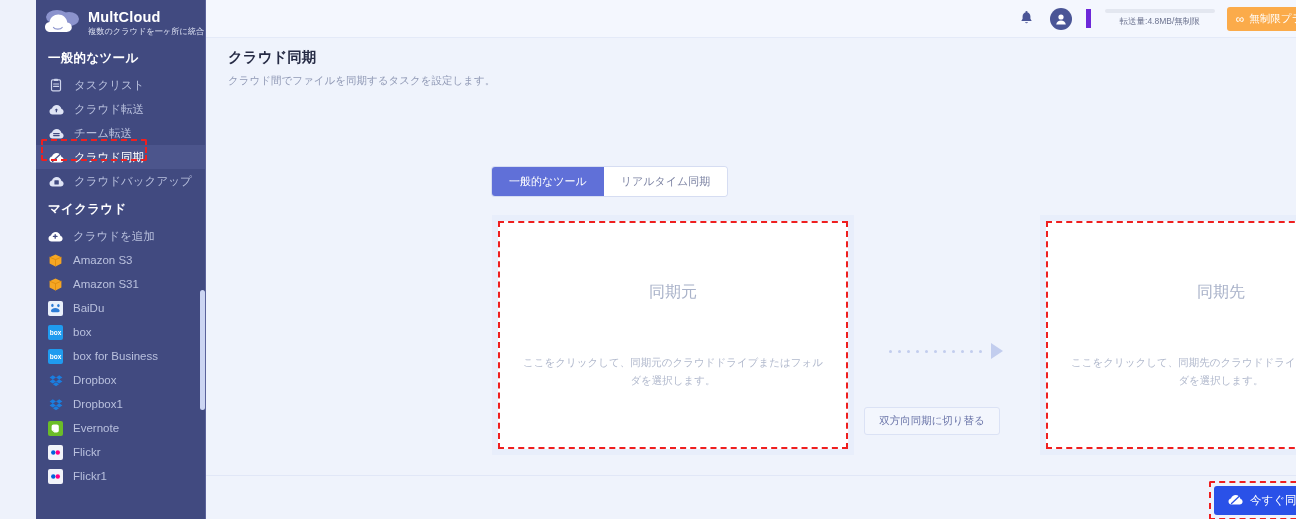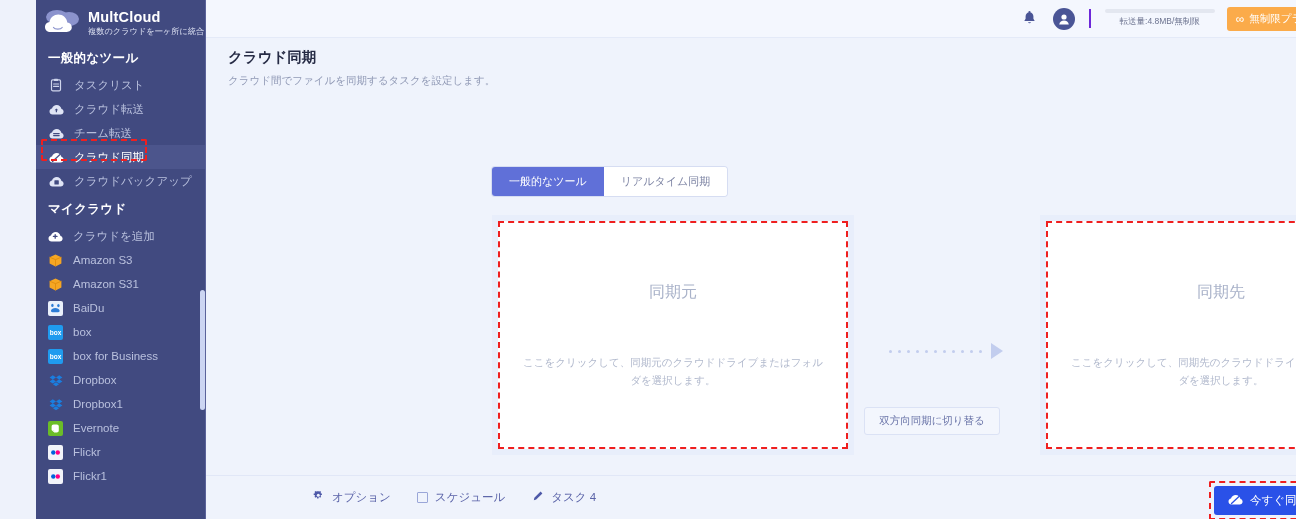--- a/index.html
+++ b/index.html
@@ -85,21 +85,21 @@
     padding-right: 10px; gap: 12px;
     border-bottom: 1px solid #e4eaf8;
   }
   .bell { width: 22px; height: 22px; display:flex; align-items:center; justify-content:center; cursor:pointer; }
   .avatar {
     width: 22px; height: 22px; border-radius: 50%;
     background: #4a5596; display: flex; align-items: center; justify-content: center;
     cursor: pointer;
   }
   .quota { display: flex; flex-direction: column; align-items: center; gap: 3px;
-           padding-left: 14px; border-left: 2px solid #6d28d9; margin-left: 2px; }
+           padding-left: 14px; border-left: 5px solid #6d28d9; margin-left: 2px; }
   .quota-bar { width: 110px; height: 4px; border-radius: 2px; background: #e3e7f0; }
   .quota-text { font-size: 8.5px; color: #6d7490; white-space: nowrap; }
   .plan-btn {
     background: #fbab4a; color: #ffffff; font-size: 10.5px;
     border-radius: 3px; padding: 5px 9px; display: flex; align-items: center; gap: 5px;
     cursor: pointer; white-space: nowrap;
   }
   .infinity { font-size: 12px; line-height: 10px; }
 
   .page-head { padding: 10px 0 0 22px; }
@@ -436,43 +436,20 @@
         <div class="pane pane-dst">
           <div class="pane-inner">
             <div class="pane-title">同期先</div>
             <div class="pane-desc">ここをクリックして、同期先のクラウドドライブまたはフォルダを選択します。</div>
           </div>
         </div>
 
       </div>
 
       <div class="footer">
-        <div class="foot-actions">
-          <div class="foot-item">
-            <span>
-              <svg width="13" height="13" viewBox="0 0 13 13">
-                  <path d="M6.5 1.2l.9.3.7-.6 1 1-.5.8.3.9h1v1.4h-1l-.3.9.5.8-1 1-.7-.6-.9.3v1H5.1v-1l-.9-.3-.7.6-1-1 .5-.8-.3-.9h-1V3.6h1l.3-.9-.5-.8 1-1 .7.6.9-.3z" fill="#4d58a8"></path>
-                  <circle cx="6.3" cy="5.3" r="1.5" fill="#eff3fc"></circle>
-                </svg>
-            </span>
-            <span>オプション</span>
-          </div>
-          <div class="foot-item">
-            <span class="chkbox"></span>
-            <span>スケジュール</span>
-          </div>
-          <div class="foot-item">
-            <span>
-              <svg width="13" height="13" viewBox="0 0 13 13">
-                  <path d="M9.6 1.6l1.8 1.8-6.2 6.2-2.4.6.6-2.4z" fill="#4d58a8"></path>
-                </svg>
-            </span>
-            <span>タスク 4</span>
-          </div>
-        </div>
         <div class="sync-wrap">
           <div class="sync-btn">
             <span>
               <svg width="15" height="13" viewBox="0 0 15 13">
                   <path d="M3.6 11.5c-1.8 0-3.1-1.3-3.1-3 0-1.5 1.1-2.7 2.5-2.9.6-2 2.5-3.5 4.7-3.5 2.4 0 4.4 1.7 4.8 4 1.3.3 2.1 1.4 2.1 2.6 0 1.6-1.3 2.8-3 2.8z" fill="#ffffff"></path>
                   <path d="M3.5 10.5L11 3.5" stroke="#2a51e8" stroke-width="1.3" stroke-linecap="round"></path>
                 </svg>
             </span>
             <span>今すぐ同期</span>
           </div>

